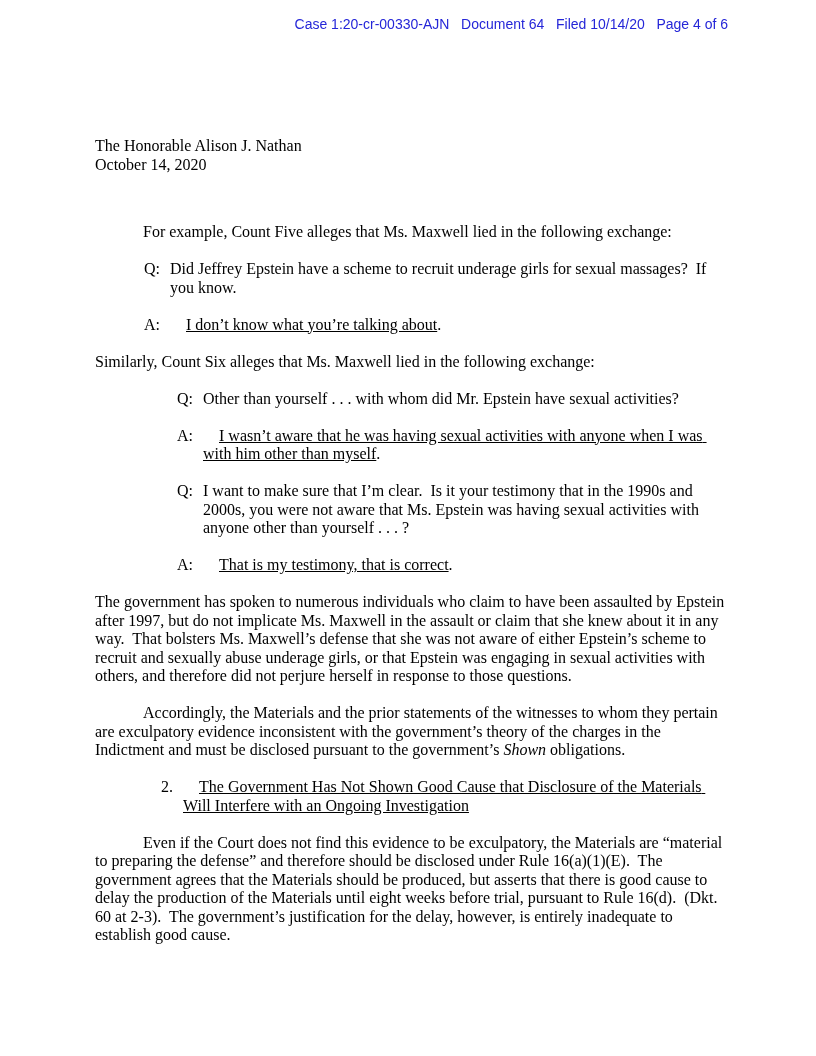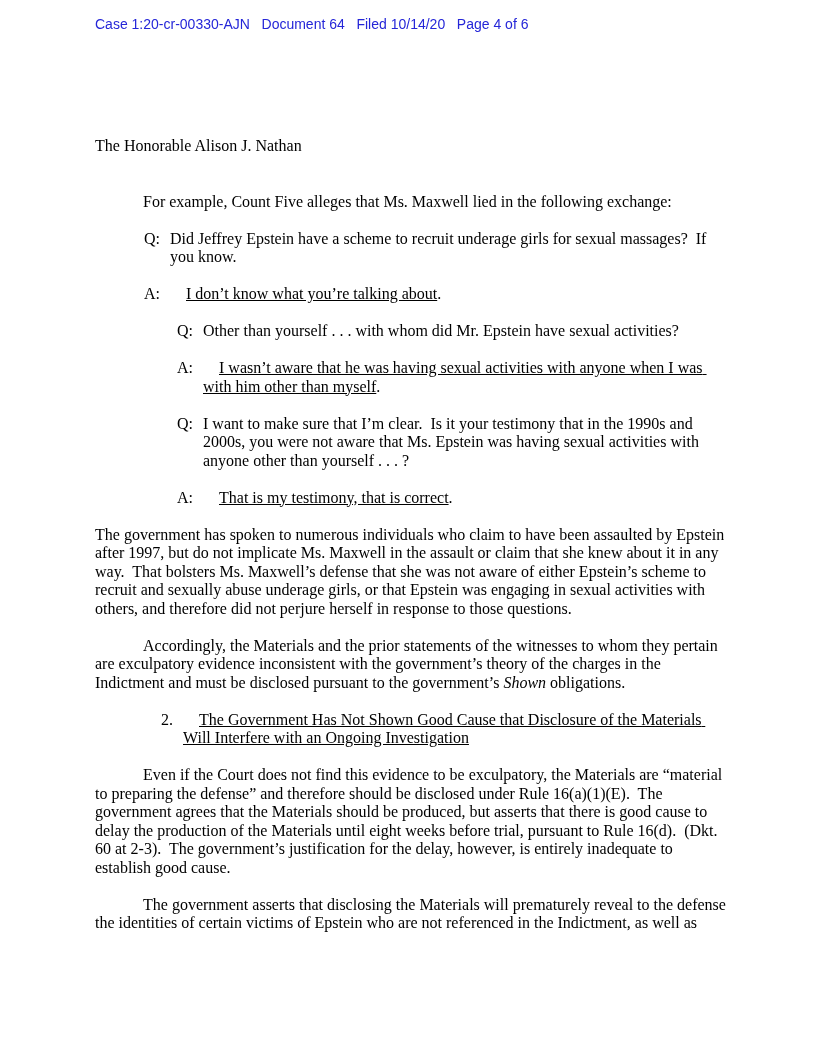--- a/index.html
+++ b/index.html
@@ -14,27 +14,27 @@
     font-size: 16px;
     line-height: 18.5px;
     color: #000000;
     overflow: hidden;
   }
   .cm-header {
     font-family: "Liberation Sans", sans-serif;
     font-size: 14px;
     line-height: 17px;
     color: #2526d8;
-    text-align: left;
+    text-align: right;
     white-space: pre-wrap;
   }
   .address { margin-top: 104px; }
   .address div { white-space: pre-wrap; }
   p.para { margin: 18.5px 0 0 0; white-space: pre-wrap; }
-  p.first-para { margin-top: 37px; }
+  p.first-para { margin-top: 49px; }
   .indent { text-indent: 48px; }
   .qa1 { margin-left: 49px; }
   .qa2 { margin-left: 82px; }
   .qa-row { display: flex; margin-top: 18.5px; }
   .qa-label { flex: 0 0 26px; width: 26px; }
   .qa-text { flex: 1 1 auto; white-space: pre-wrap; }
   .heading { display: flex; margin: 18.5px 0 0 66px; }
   .heading-number { flex: 0 0 22px; width: 22px; }
   .heading-text { flex: 1 1 auto; white-space: pre-wrap; }
   .u { text-decoration: underline; margin-left: 16px; }
@@ -42,35 +42,37 @@
 </style>
 </head>
 <body>
 
 <div class="page">
 
   <div class="cm-header">Case 1:20-cr-00330-AJN   Document 64   Filed 10/14/20   Page 4 of 6</div>
 
   <div class="address">
     <div>The Honorable Alison J. Nathan</div>
+    <div>October 14, 2020</div>
   </div>
 
   <p class="para indent first-para">For example, Count Five alleges that Ms. Maxwell lied in the following exchange:</p>
 
   <div class="qa1">
       <div class="qa-row">
         <span class="qa-label">Q:</span>
         <span class="qa-text"><span>Did Jeffrey Epstein have a scheme to recruit underage girls for sexual massages?  If you know.</span></span>
       </div>
       <div class="qa-row">
         <span class="qa-label">A:</span>
         <span class="qa-text"><span class="u">I don’t know what you’re talking about</span><span>.</span></span>
       </div>
     </div>
 
+  <p class="para">Similarly, Count Six alleges that Ms. Maxwell lied in the following exchange:</p>
 
   <div class="qa2">
       <div class="qa-row">
         <span class="qa-label">Q:</span>
         <span class="qa-text"><span>Other than yourself . . . with whom did Mr. Epstein have sexual activities?</span></span>
       </div>
       <div class="qa-row">
         <span class="qa-label">A:</span>
         <span class="qa-text"><span class="u">I wasn’t aware that he was having sexual activities with anyone when I was with him other than myself</span><span>.</span></span>
       </div>
@@ -88,15 +90,14 @@
 
   <p class="para indent"><span>Accordingly, the Materials and the prior statements of the witnesses to whom they pertain are exculpatory evidence inconsistent with the government’s theory of the charges in the Indictment and must be disclosed pursuant to the government’s </span><span class="i">Shown</span><span> obligations.</span></p>
 
   <div class="heading">
     <span class="heading-number">2.</span>
     <span class="heading-text"><span class="u">The Government Has Not Shown Good Cause that Disclosure of the Materials Will Interfere with an Ongoing Investigation</span></span>
   </div>
 
   <p class="para indent">Even if the Court does not find this evidence to be exculpatory, the Materials are “material to preparing the defense” and therefore should be disclosed under Rule 16(a)(1)(E).  The government agrees that the Materials should be produced, but asserts that there is good cause to delay the production of the Materials until eight weeks before trial, pursuant to Rule 16(d).  (Dkt. 60 at 2-3).  The government’s justification for the delay, however, is entirely inadequate to establish good cause.</p>
 
-  <p class="para indent">The government asserts that disclosing the Materials will prematurely reveal to the defense the identities of certain victims of Epstein who are not referenced in the Indictment, as well as</p>
 
 </div>
 
 </body></html>

